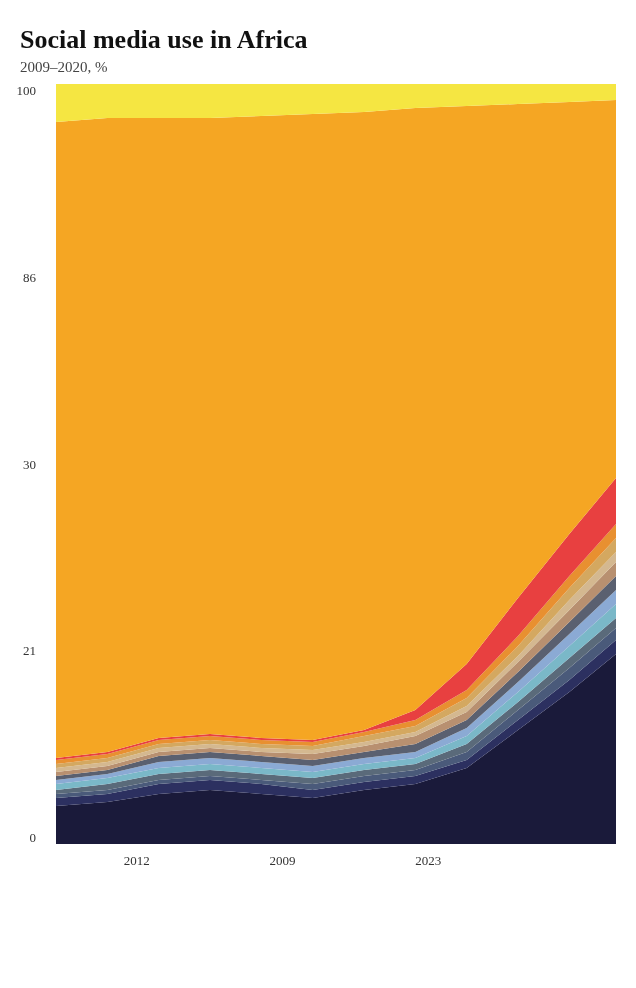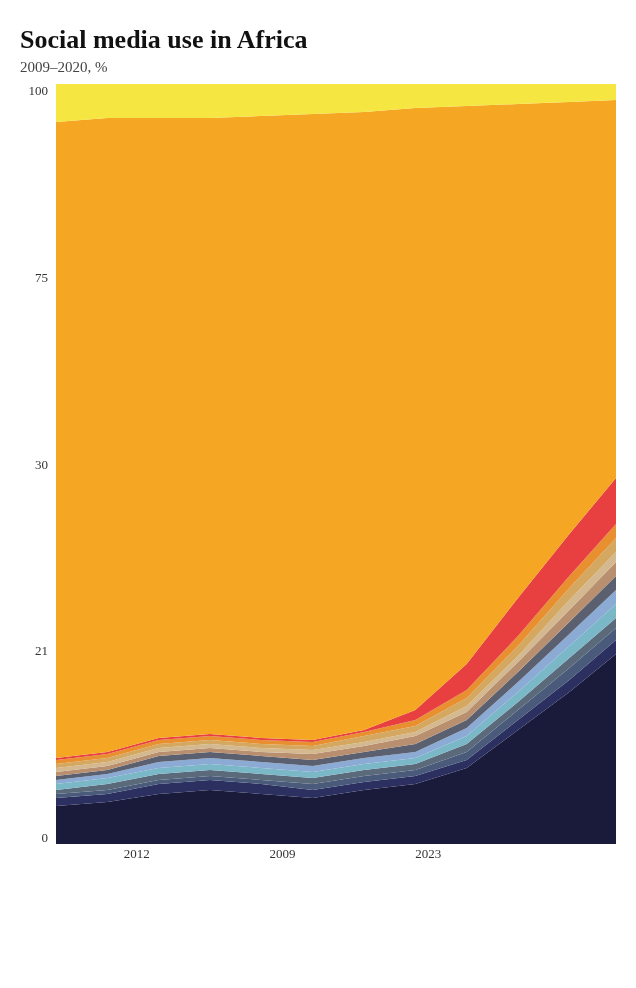--- a/index.html
+++ b/index.html
@@ -31,21 +31,21 @@
     .chart-area {
       display: flex;
       position: relative;
       width: 100%;
     }
     .y-axis {
       display: flex;
       flex-direction: column;
       justify-content: space-between;
       align-items: flex-end;
-      padding-right: 8px;
+      padding-right: 20px;
       height: 760px;
       width: 36px;
       flex-shrink: 0;
     }
     .y-label {
       font-size: 13px;
       color: #333;
       line-height: 1;
     }
     .chart-body {
@@ -67,21 +67,21 @@
 <body>
 
 <div class="container">
   <div class="title">Social media use in Africa</div>
   <div class="subtitle">2009–2020, %</div>
 
   <div class="chart-area">
 
     <div class="y-axis">
       <span class="y-label">100</span>
-      <span class="y-label">75</span>
+      <span class="y-label">86</span>
       <span class="y-label">30</span>
       <span class="y-label">21</span>
       <span class="y-label">0</span>
     </div>
 
     <div class="chart-body">
       <svg class="area-chart" viewBox="0 0 480 760" preserveAspectRatio="none">
 
         <line x1="0" y1="0" x2="480" y2="0" stroke="white" stroke-width="1" opacity="0.6"></line>
         <line x1="0" y1="190" x2="480" y2="190" stroke="white" stroke-width="1" opacity="0.6"></line>
@@ -473,18 +473,18 @@
         
         
         
         
         
         
       </div>
     </div>
   </div>
 
-  <div style="display:flex; margin-left:44px; margin-top:2px; width:calc(100% - 44px - 115px); justify-content:space-around;">
+  <div style="display:flex; margin-left:44px; margin-top:9px; width:calc(100% - 44px - 115px); justify-content:space-around;">
     <span class="x-label">2012</span>
     <span class="x-label">2009</span>
     <span class="x-label">2023</span>
   </div>
 </div>
 
 </body></html>

